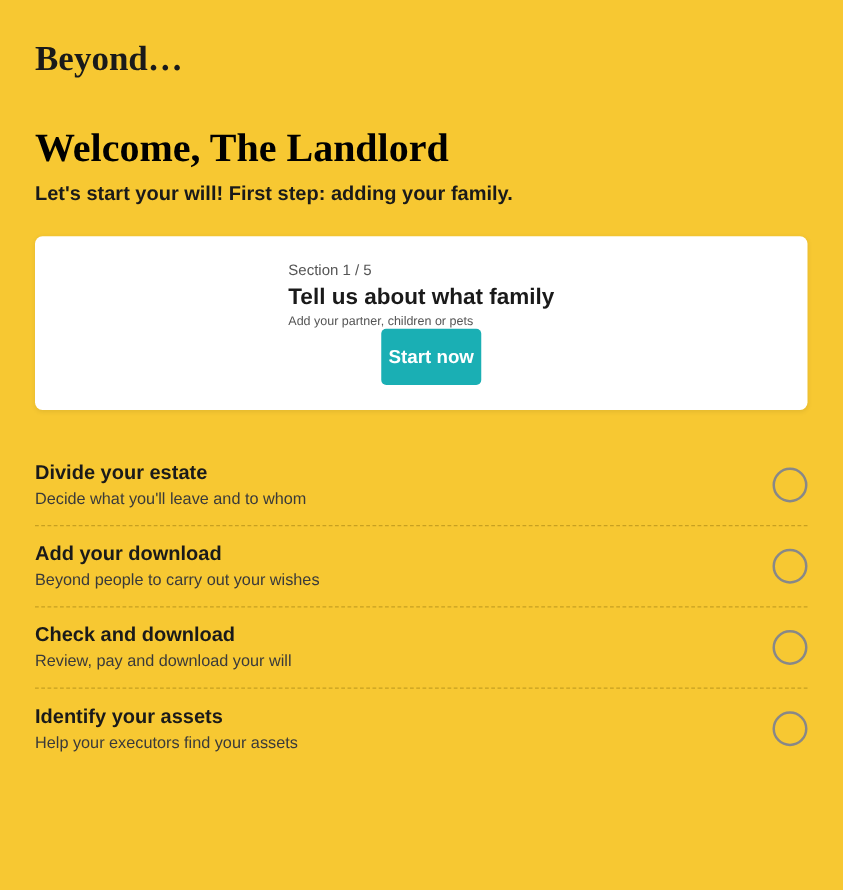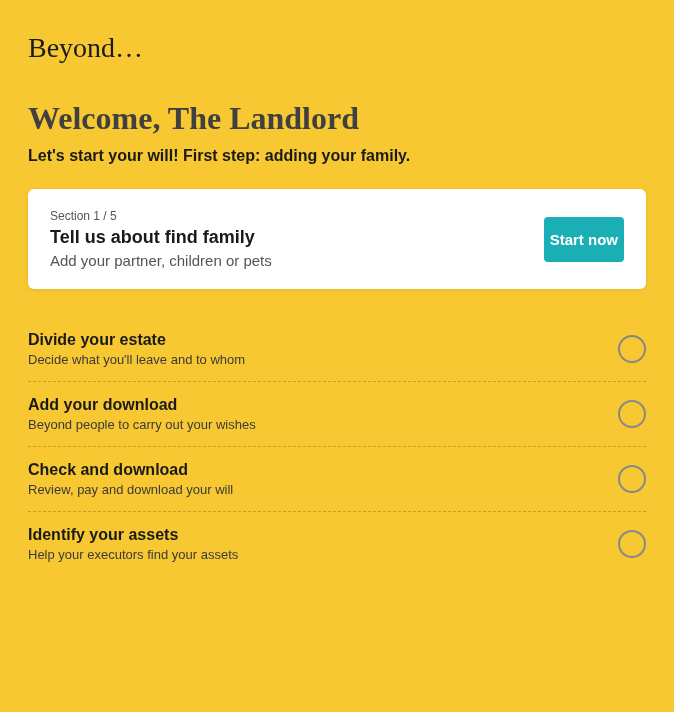--- a/index.html
+++ b/index.html
@@ -11,30 +11,30 @@
     body {
       width: 674px;
       min-height: 712px;
       background-color: #F7C832;
       font-family: Georgia, 'Times New Roman', serif;
       padding: 32px 28px;
     }
 
     .app-title {
       font-size: 28px;
-      font-weight: normal;
+      font-weight: bold;
       color: #1a1a1a;
       margin-bottom: 36px;
       font-family: Georgia, serif;
     }
 
     .welcome-heading {
       font-size: 32px;
       font-weight: bold;
-      color: #404040;
+      color: #000000;
       margin-bottom: 10px;
       font-family: Georgia, serif;
     }
 
     .welcome-subtitle {
       font-size: 16px;
       color: #1a1a1a;
       font-weight: bold;
       margin-bottom: 24px;
       font-family: Arial, sans-serif;
@@ -42,20 +42,21 @@
 
     .section-card {
       background: #ffffff;
       border-radius: 6px;
       padding: 20px 22px;
       display: flex;
       align-items: center;
       justify-content: flex-end;
       margin-bottom: 28px;
       box-shadow: 0 1px 4px rgba(0,0,0,0.08);
+      flex-direction: column;
     }
 
     .section-card-content {
       flex: 1;
     }
 
     .section-label {
       font-size: 12px;
       color: #555;
       margin-bottom: 4px;
@@ -64,21 +65,21 @@
 
     .section-title {
       font-size: 18px;
       font-weight: bold;
       color: #1a1a1a;
       margin-bottom: 4px;
       font-family: Arial, sans-serif;
     }
 
     .section-description {
-      font-size: 15px;
+      font-size: 10px;
       color: #555;
       font-family: Arial, sans-serif;
     }
 
     .start-now-btn {
       background-color: #1AAFB4;
       color: #ffffff;
       border: none;
       border-radius: 4px;
       padding: 14px 6px;
@@ -142,21 +143,21 @@
 <div>
   <h1 class="app-title">Beyond…</h1>
 </div>
 
 <h2 class="welcome-heading">Welcome, The Landlord</h2>
 <p class="welcome-subtitle">Let's start your will! First step: adding your family.</p>
 
 <div class="section-card">
   <div class="section-card-content">
     <div class="section-label">Section 1 / 5</div>
-    <div class="section-title">Tell us about find family</div>
+    <div class="section-title">Tell us about what family</div>
     <div class="section-description">Add your partner, children or pets</div>
   </div>
   <button class="start-now-btn">Start now</button>
 </div>
 
 <ul class="checklist">
 <li class="checklist-item">
       <div class="checklist-item-text">
         <div class="checklist-item-title">Divide your estate</div>
         <div class="checklist-item-desc">Decide what you'll leave and to whom</div>

